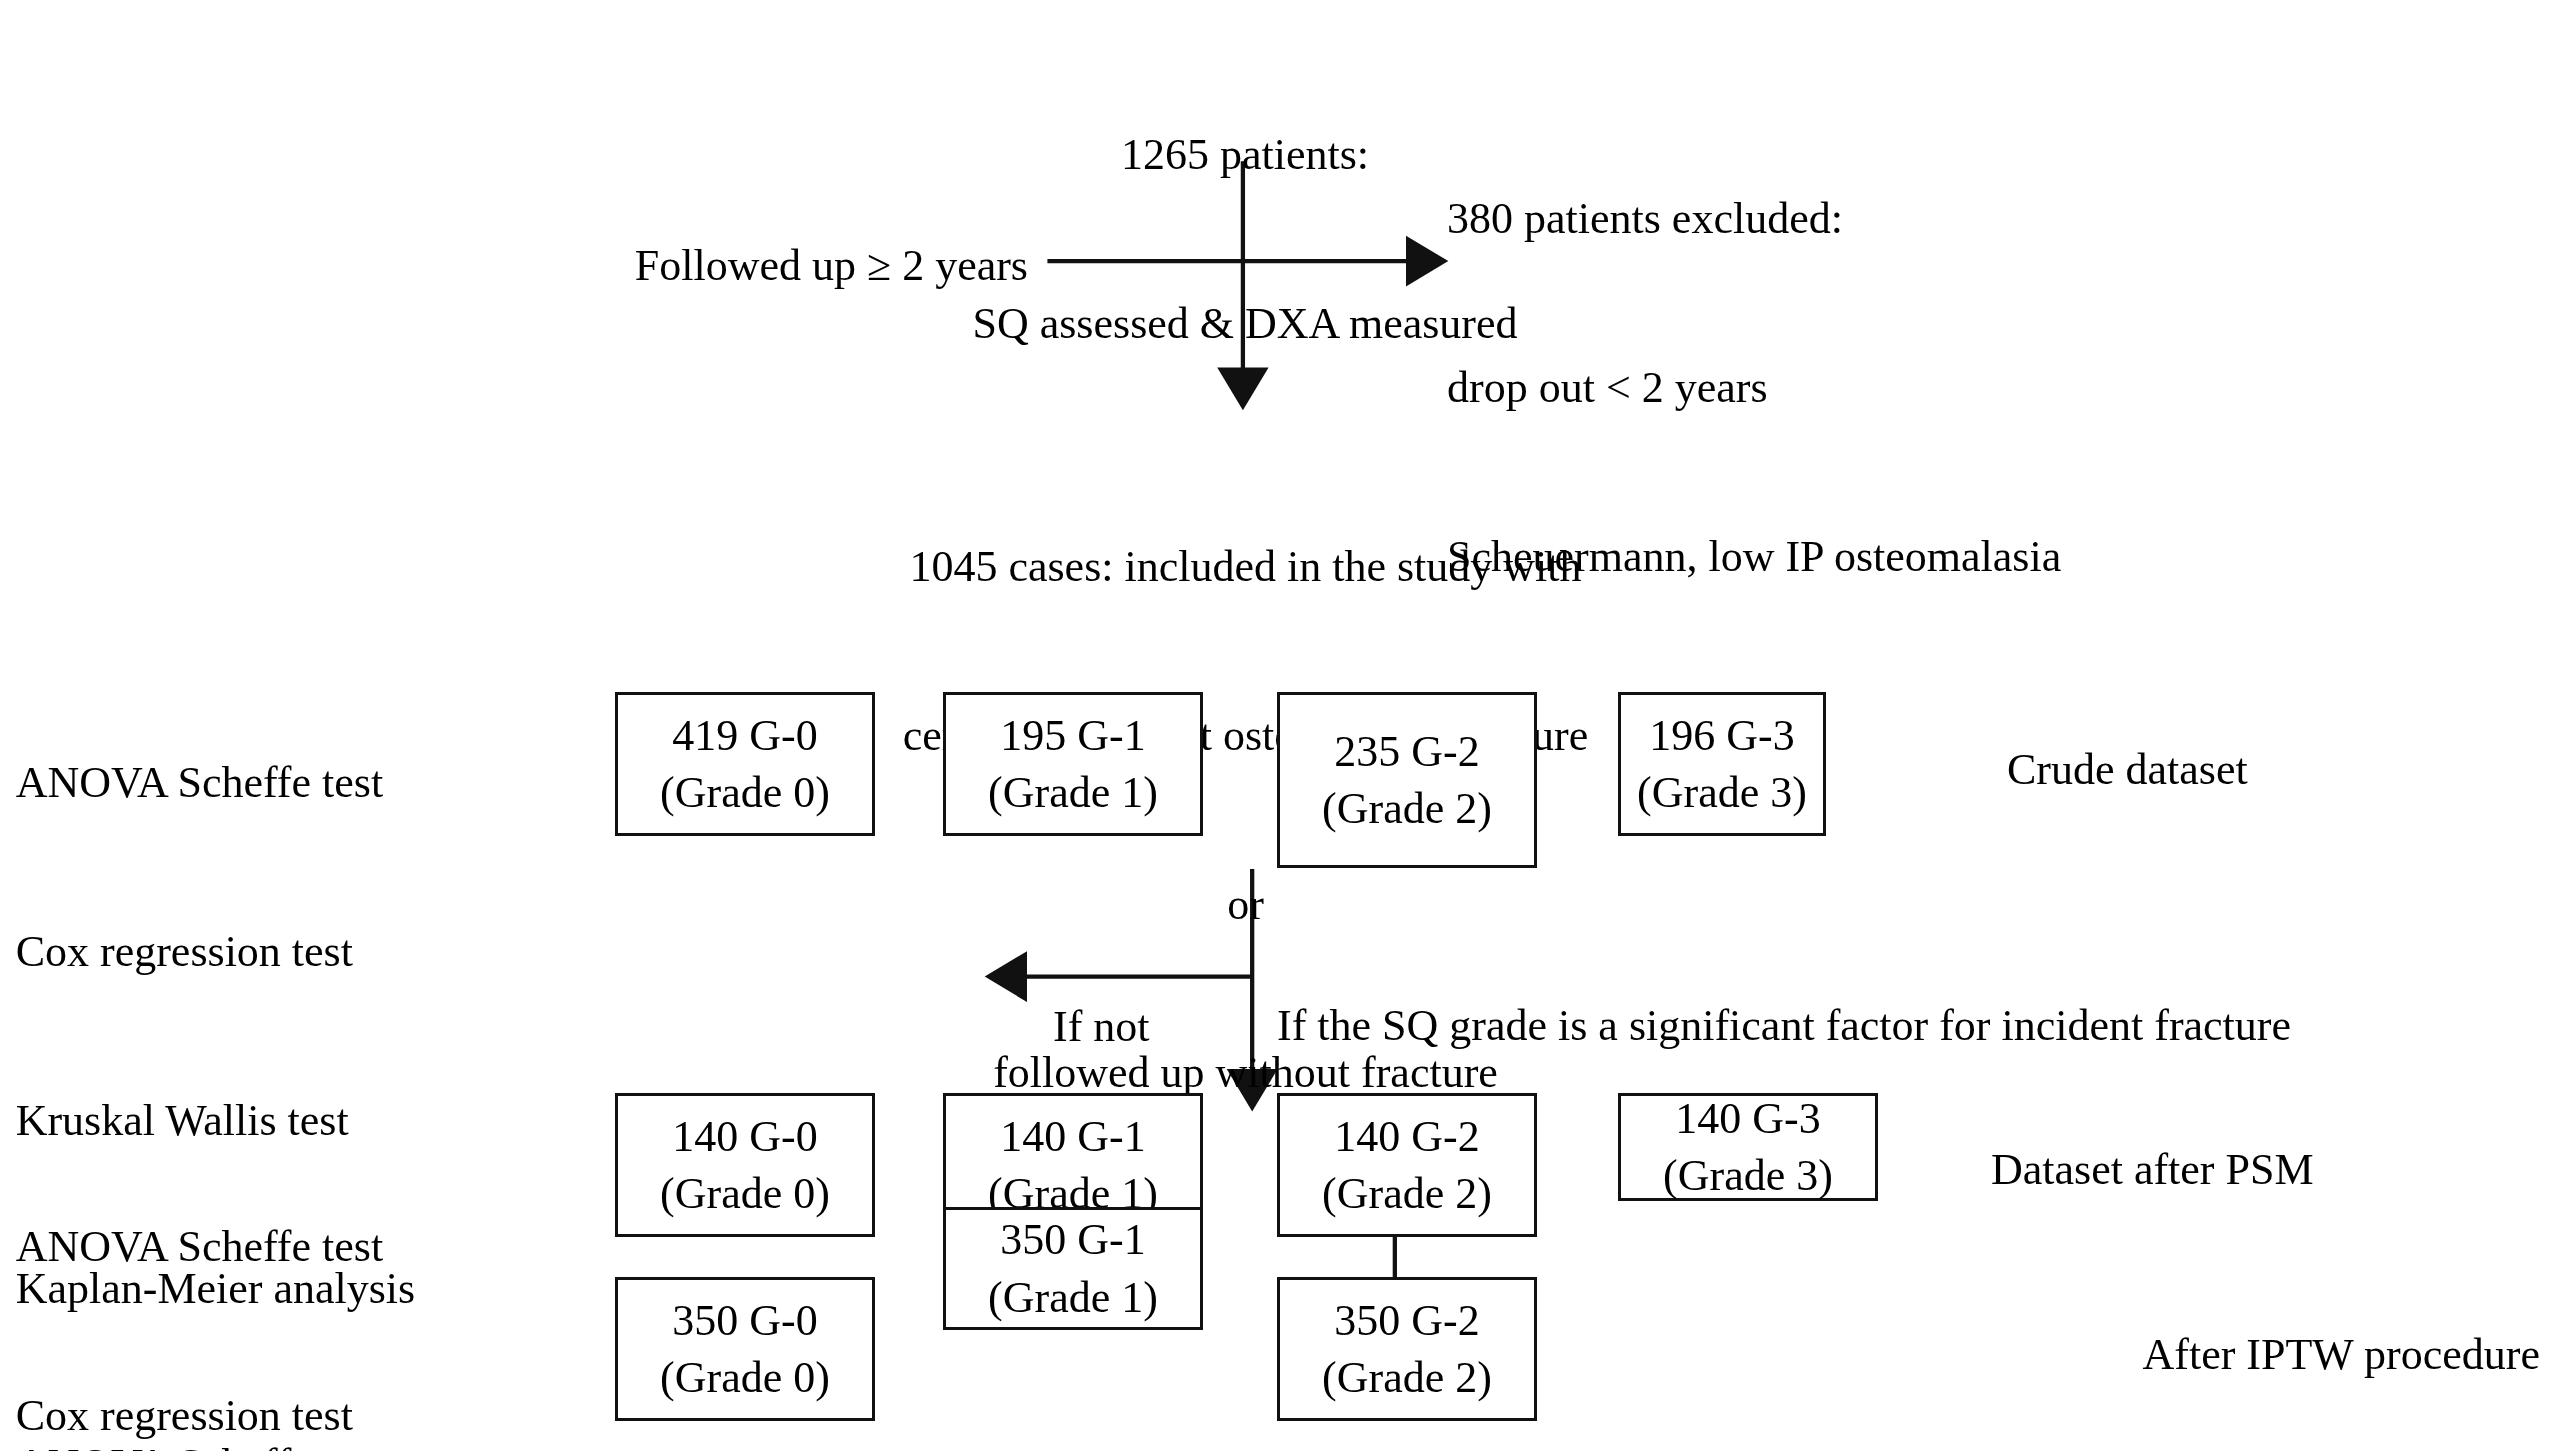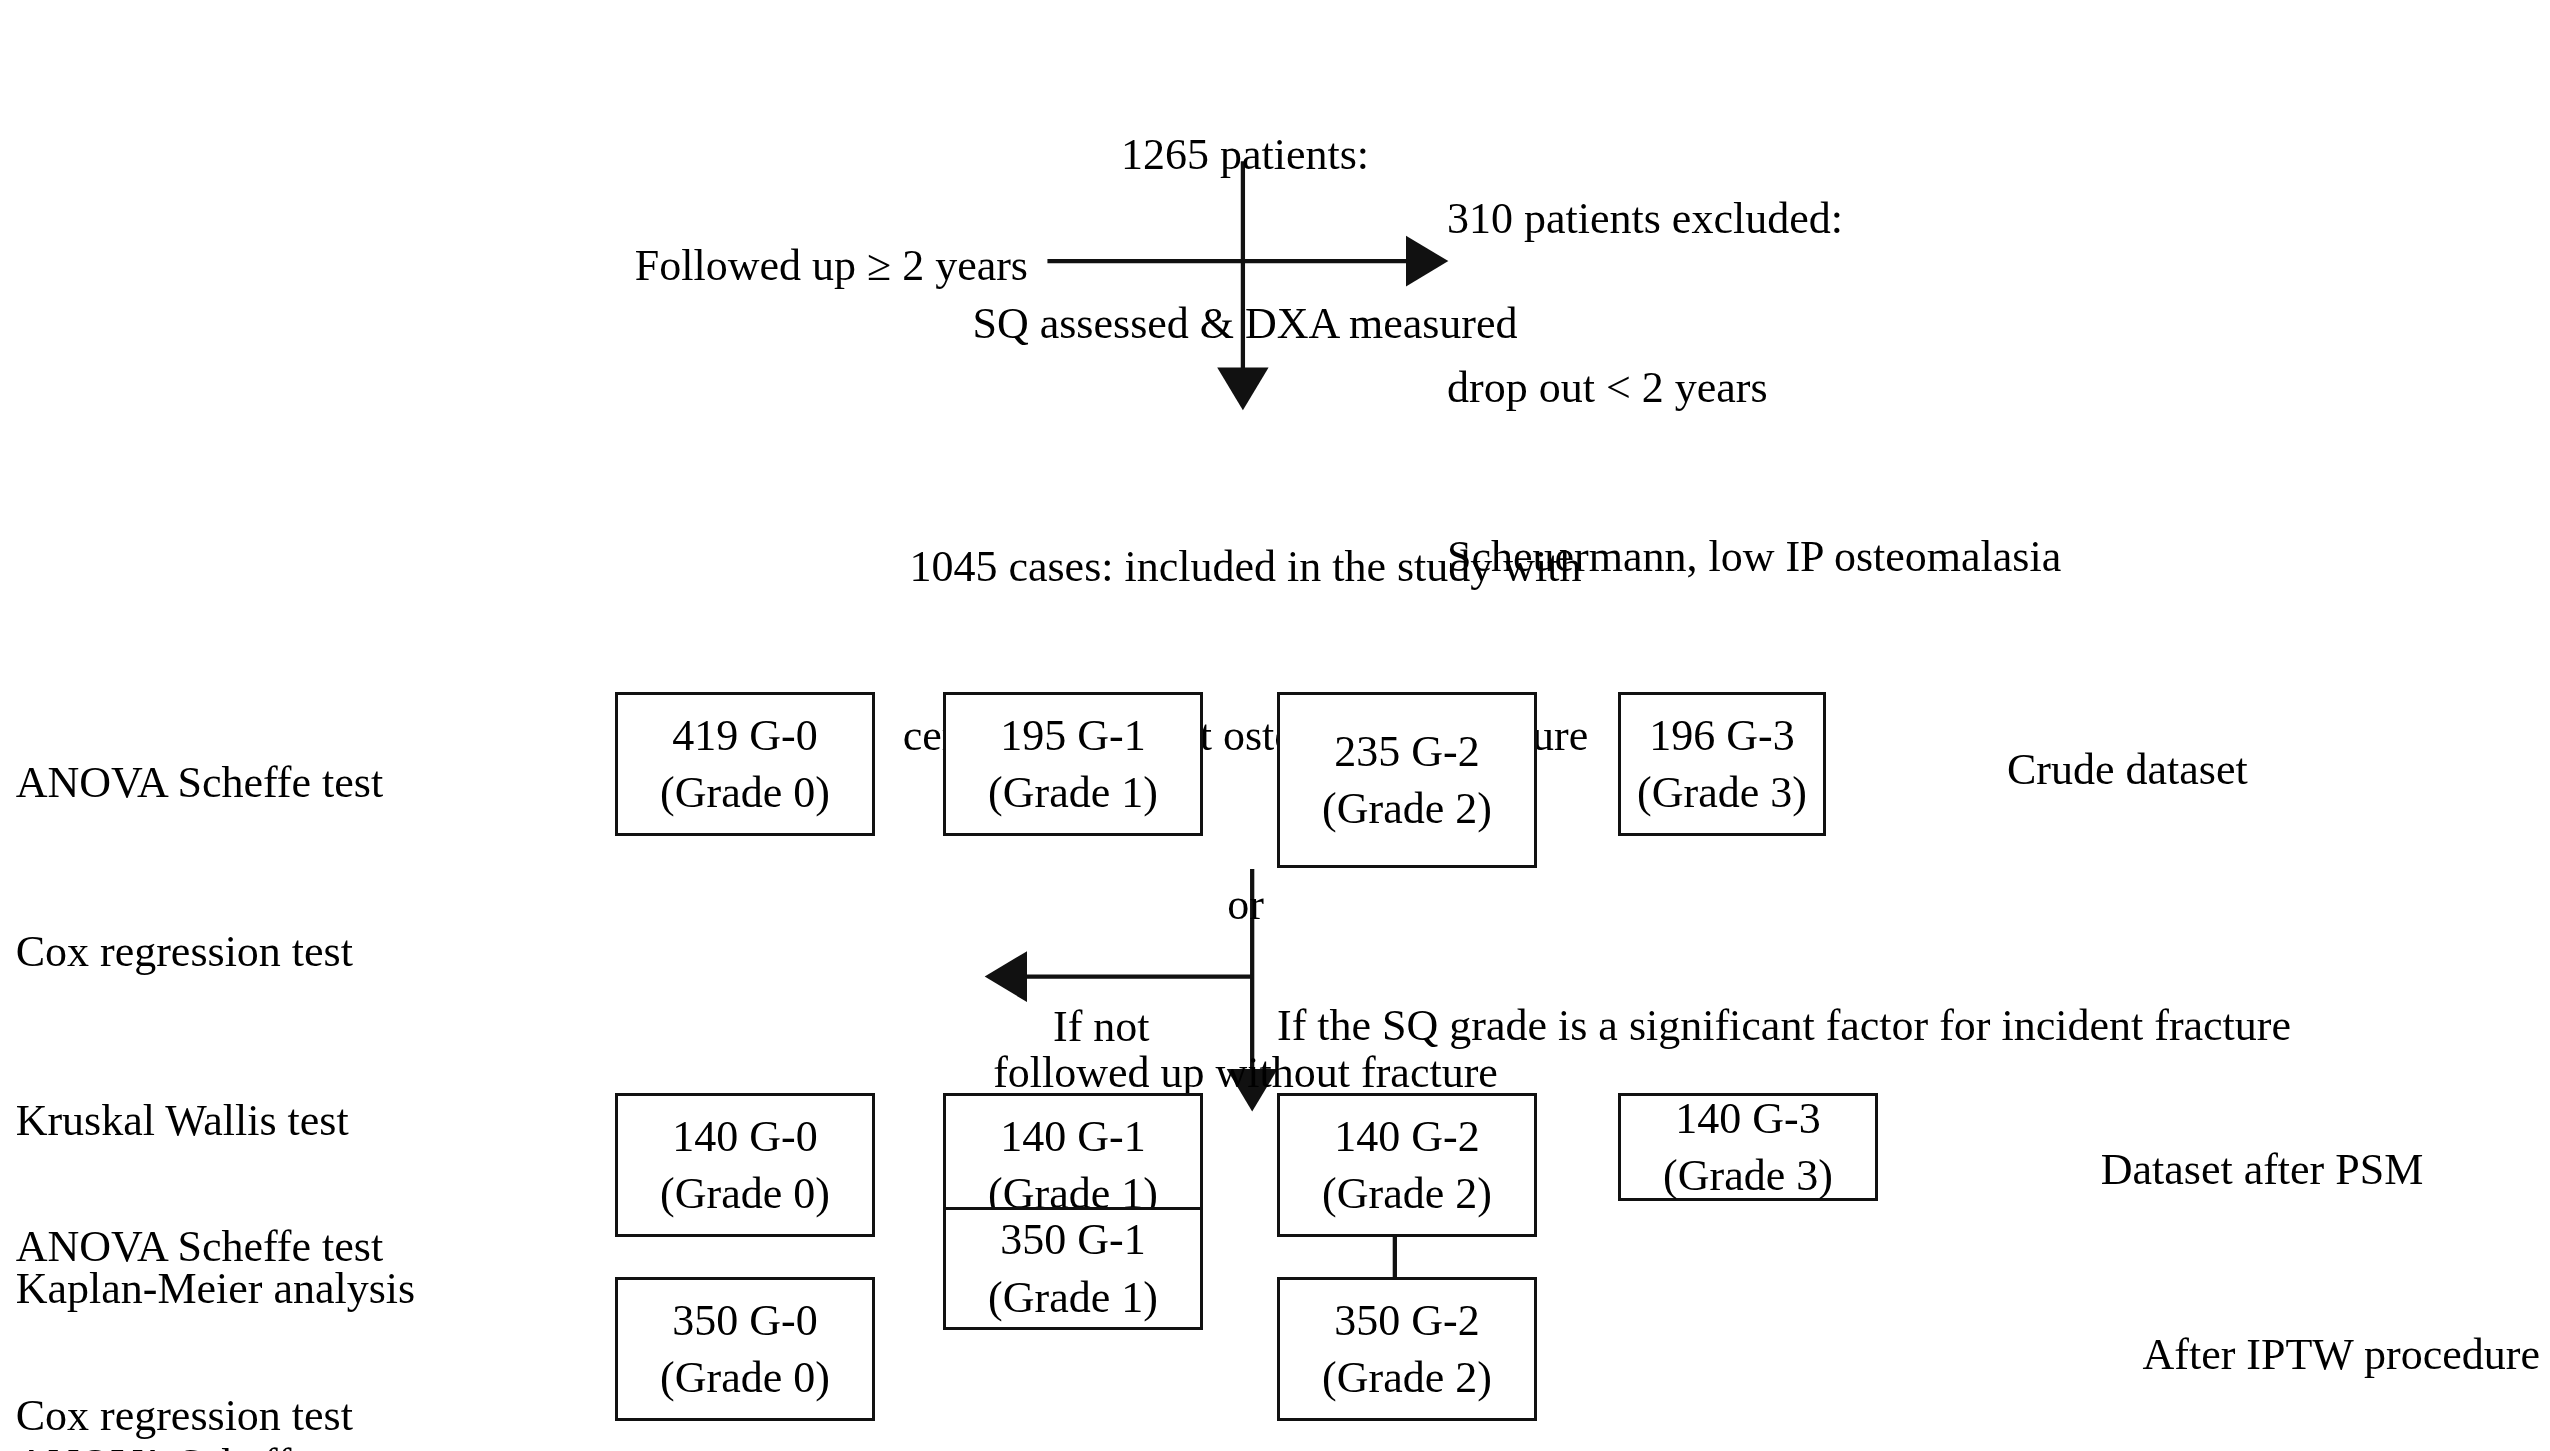--- a/index.html
+++ b/index.html
@@ -79,21 +79,21 @@
   </svg>
 
   <div class="txt center" style="left:774px; top:14.3px; width:942px;">
     <div>1265 patients:</div>
     <div>SQ assessed &amp; DXA measured</div>
   </div>
 
   <div class="txt right" style="left:343px; top:238px; width:685px;">Followed up ≥ 2 years</div>
 
   <div class="txt" style="left:1447px; top:78px; width:1070px;">
-    <div>310 patients excluded:</div>
+    <div>380 patients excluded:</div>
     <div>drop out &lt; 2 years</div>
     <div>Scheuermann, low IP osteomalasia</div>
   </div>
 
   <div class="txt center" style="left:714px; top:426px; width:1063px;">
     <div>1045 cases: included in the study with</div>
     <div>censored incident osteoporotic fracture</div>
     <div>or</div>
     <div>followed up without fracture</div>
   </div>
@@ -144,21 +144,21 @@
   </div>
   <div class="gbox" style="left:1277px; top:1093px; width:260px; height:144px;">
     <span class="ln">140 G-2</span>
     <span class="ln">(Grade 2)</span>
   </div>
   <div class="gbox" style="left:1618px; top:1093px; width:260px; height:108px;">
     <span class="ln">140 G-3</span>
     <span class="ln">(Grade 3)</span>
   </div>
 
-  <div class="txt" style="left:1991px; top:1142px; width:542px;text-align:center;">Dataset after PSM</div>
+  <div class="txt" style="left:1991px; top:1142px; width:542px;">Dataset after PSM</div>
 
   <div class="txt" style="left:15.7px; top:1324px; width:614px;">
     <div>ANOVA Scheffe test</div>
   </div>
 
   <div class="gbox" style="left:615px; top:1277px; width:260px; height:144px;">
     <span class="ln">350 G-0</span>
     <span class="ln">(Grade 0)</span>
   </div>
   <div class="gbox" style="left:943px; top:1207px; width:260px; height:123px;">

